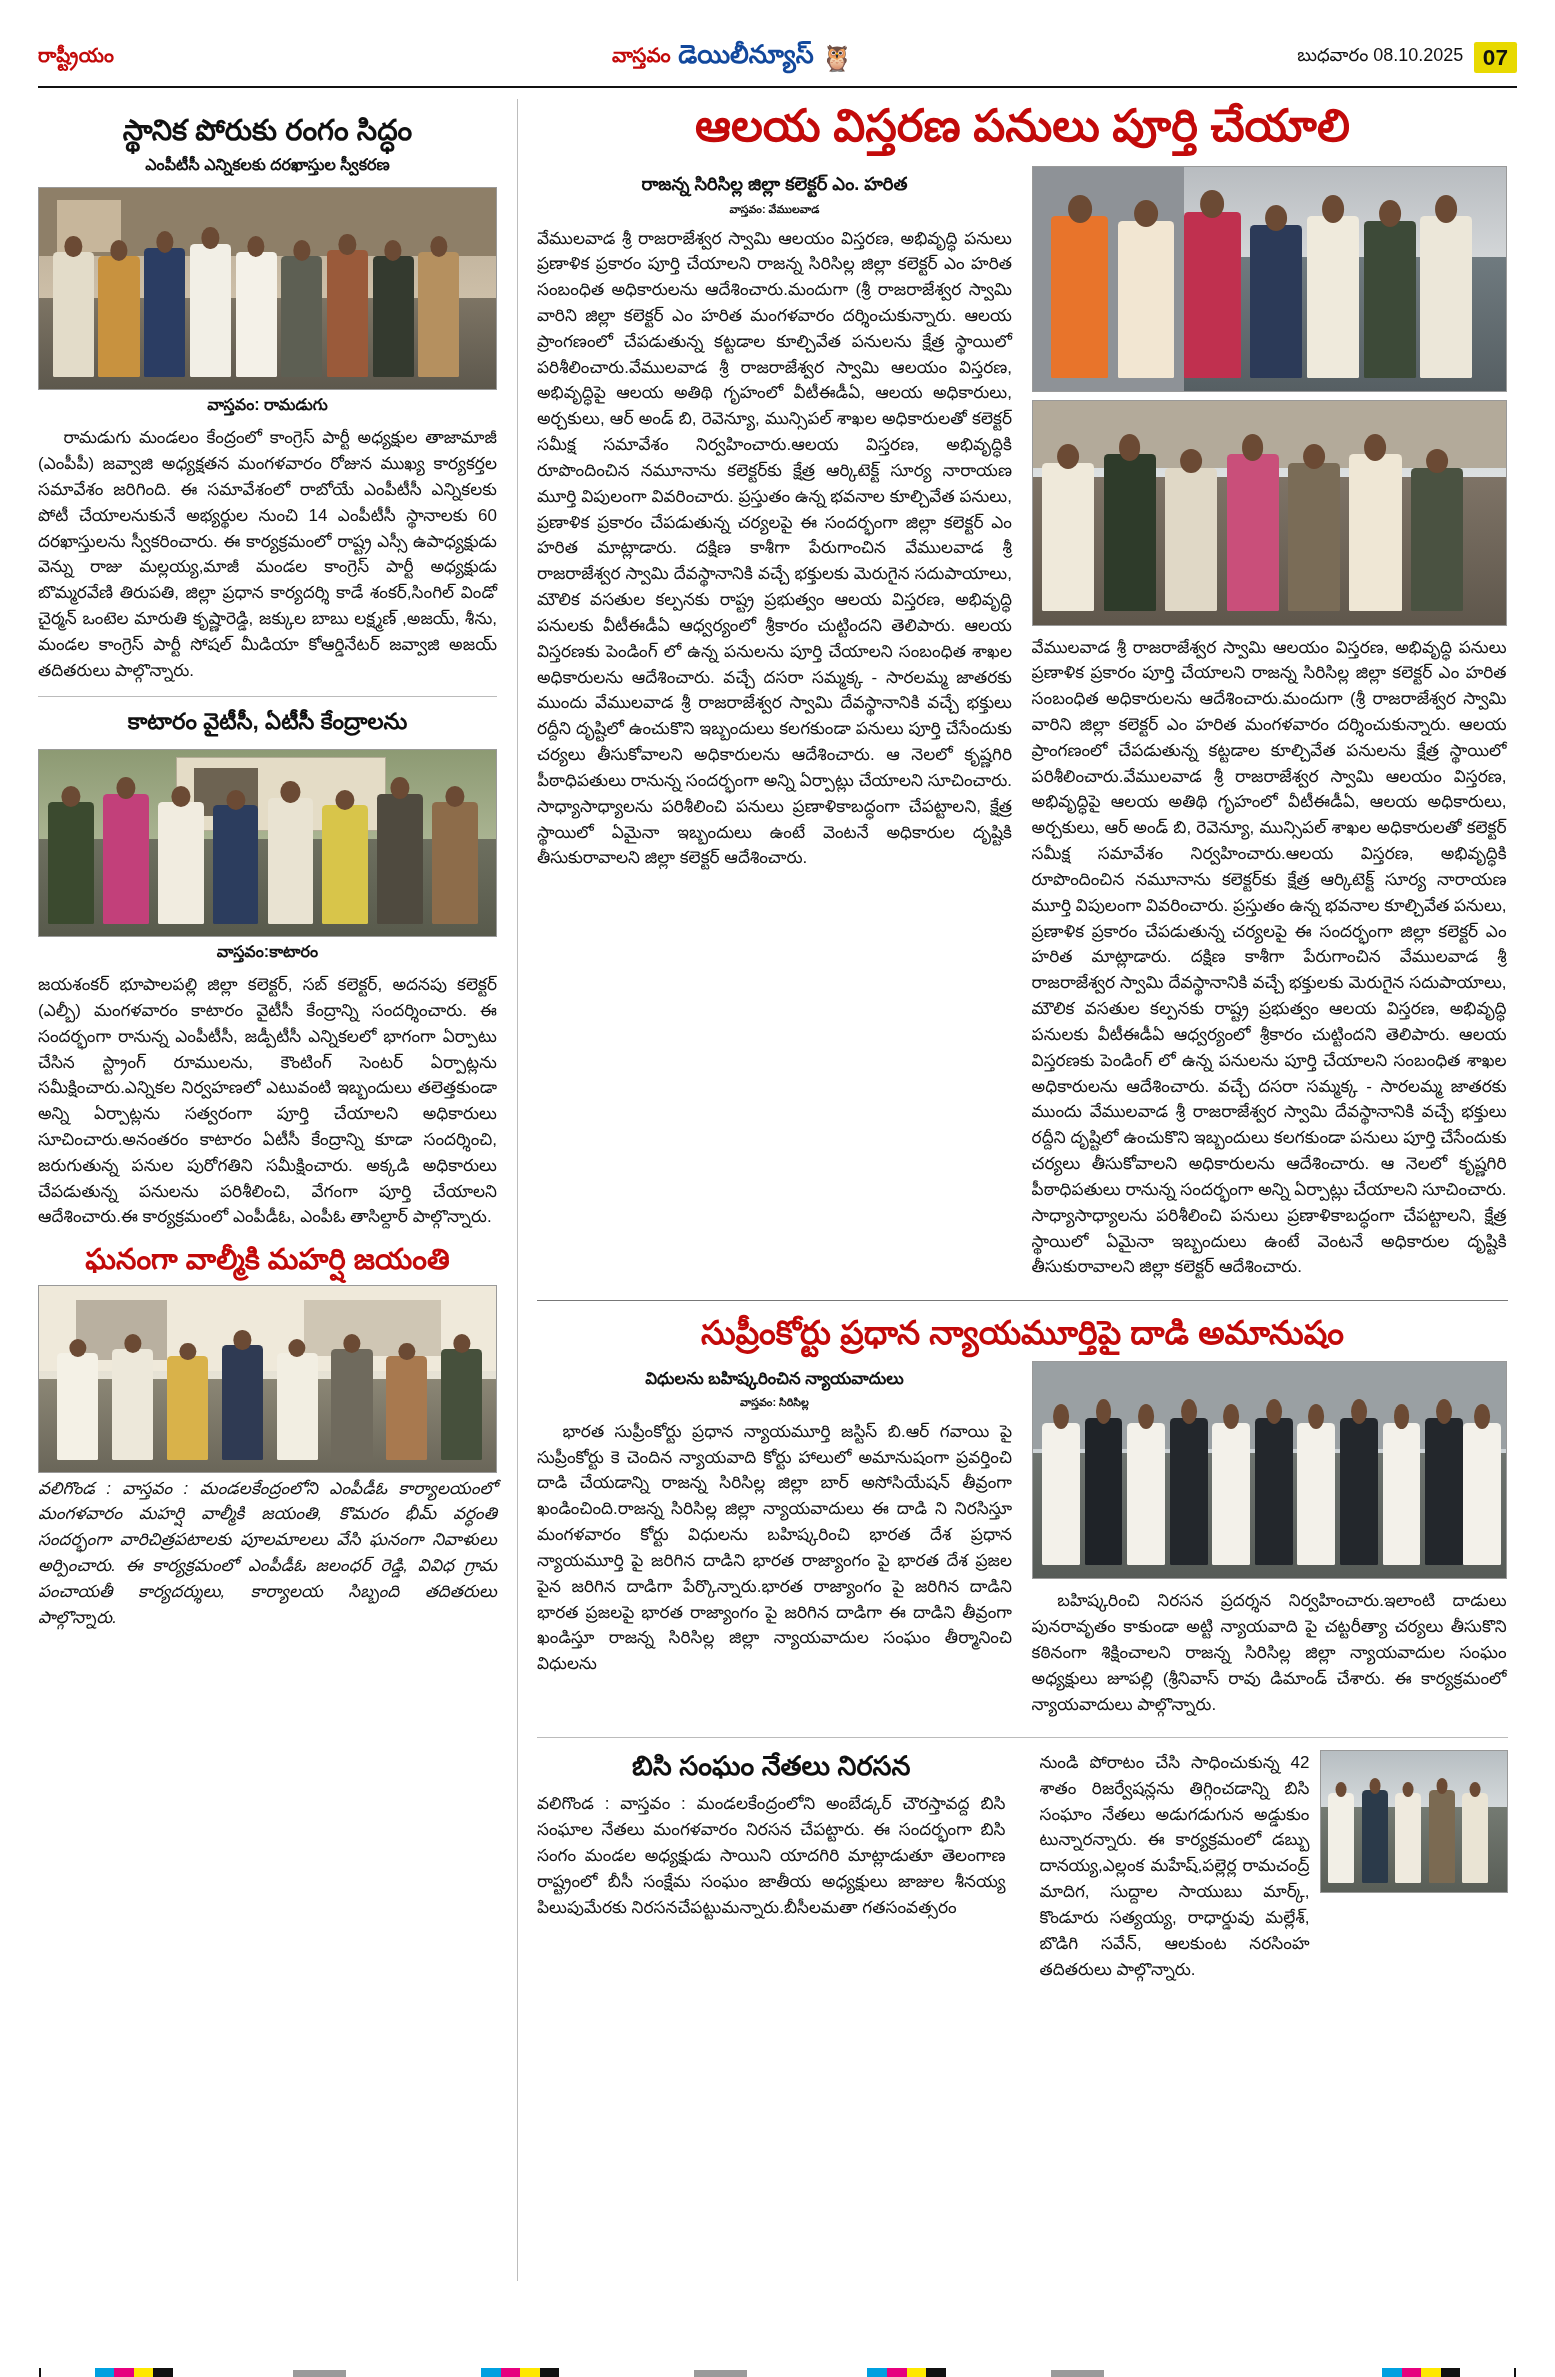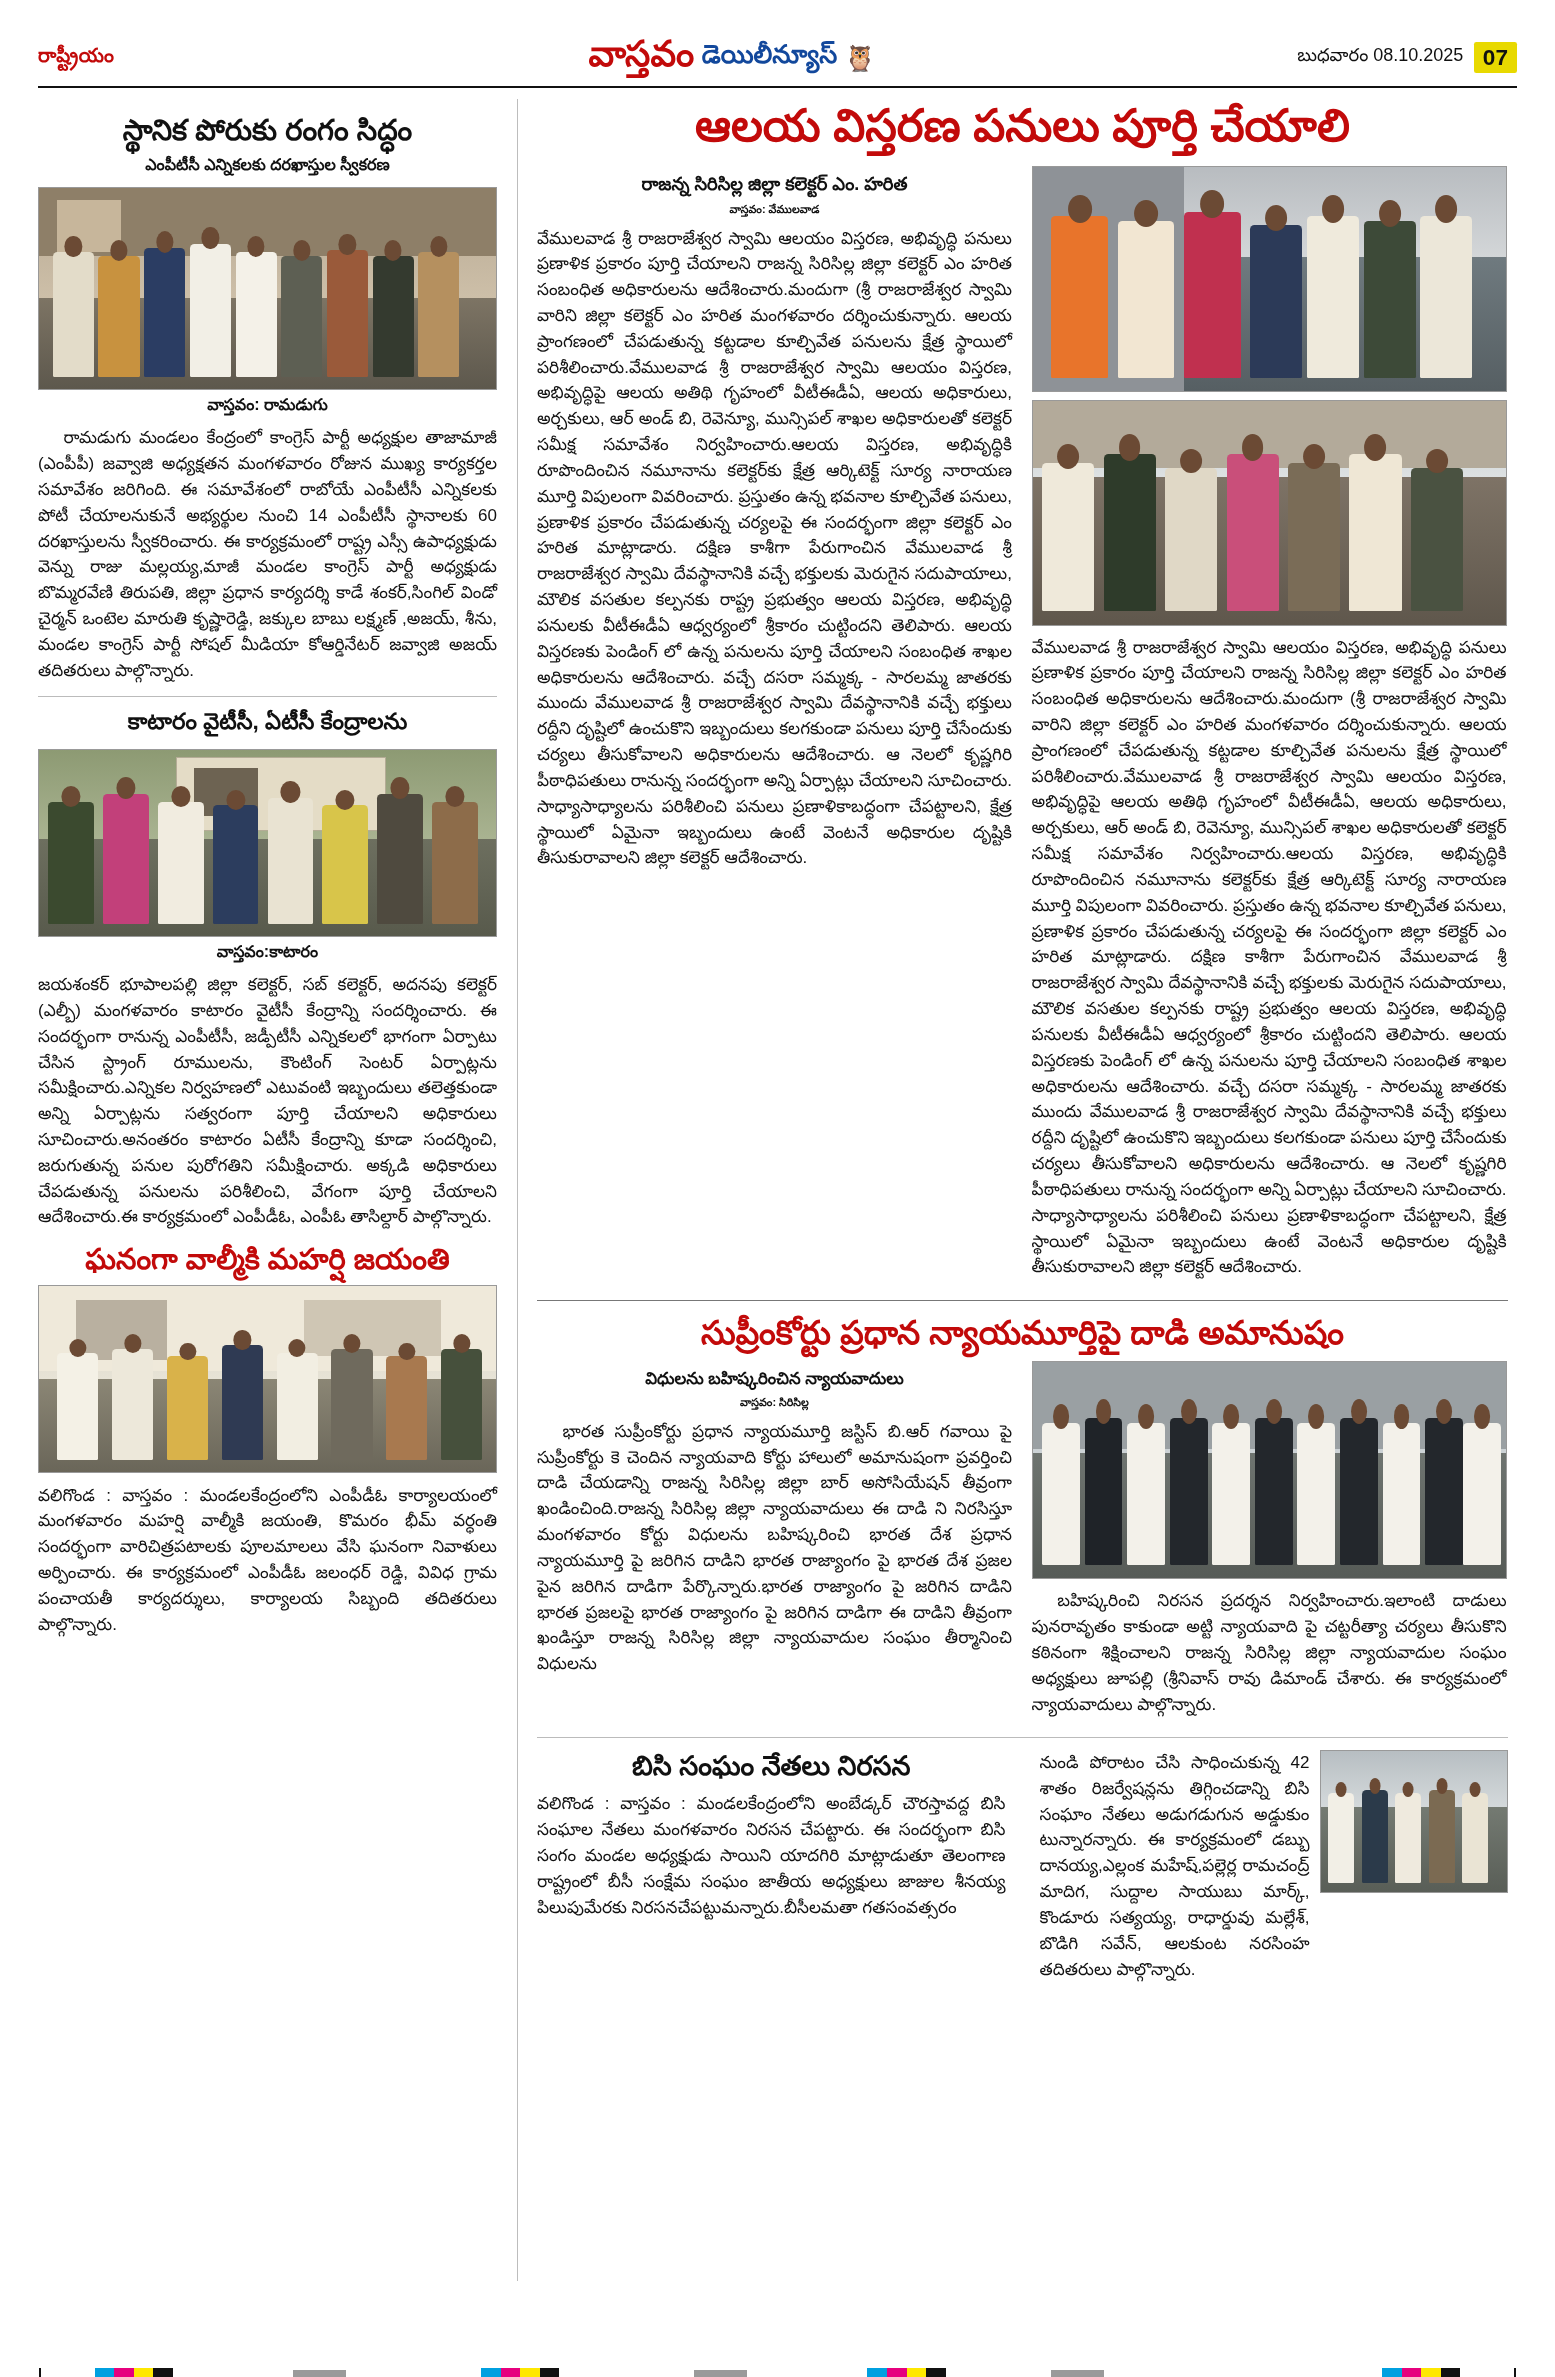--- a/index.html
+++ b/index.html
@@ -36,21 +36,21 @@
     width: 226px;
   }
   .mast-center {
     flex: 1;
     text-align: center;
     display: flex;
     align-items: center;
     justify-content: center;
     gap: 7.5px;
   }
-  .mast-logo-1 { font-size: 36px; font-weight: bold; color: #c20a0a; text-align: center; }
+  .mast-logo-1 { font-size: 20px; font-weight: bold; color: #c20a0a; text-align: center; }
   .mast-logo-2 { font-size: 25.6px; font-weight: bold; color: #12489c; }
   .mast-bird { font-size: 25.6px; color: #c20a0a; }
   .mast-right {
     width: 316px;
     text-align: right;
     font-size: 18px;
     color: #111;
     display: flex;
     justify-content: flex-end;
     align-items: center;
@@ -298,21 +298,21 @@
             <div class="head"></div>
           </div>
         <div class="fig" style="left:76%;width:9%;height:56%;background:#a8794f;">
             <div class="head"></div>
           </div>
         <div class="fig" style="left:88%;width:9%;height:60%;background:#46503c;">
             <div class="head"></div>
           </div>
       </div>
 
-      <p class="body noindent" style="margin-top:10px;">వలిగొండ : వాస్తవం : మండలకేంద్రంలోని ఎంపీడీఓ కార్యాలయంలో మంగళవారం మహర్షి వాల్మీకి జయంతి, కొమరం భీమ్ వర్ధంతి సందర్భంగా వారిచిత్రపటాలకు పూలమాలలు వేసి ఘనంగా నివాళులు అర్పించారు. ఈ కార్యక్రమంలో ఎంపీడీఓ జలంధర్ రెడ్డి, వివిధ గ్రామ పంచాయతీ కార్యదర్శులు, కార్యాలయ సిబ్బంది తదితరులు పాల్గొన్నారు.</p>
+      <p class="body noindent" style="margin-top:3px;font-style:italic;">వలిగొండ : వాస్తవం : మండలకేంద్రంలోని ఎంపీడీఓ కార్యాలయంలో మంగళవారం మహర్షి వాల్మీకి జయంతి, కొమరం భీమ్ వర్ధంతి సందర్భంగా వారిచిత్రపటాలకు పూలమాలలు వేసి ఘనంగా నివాళులు అర్పించారు. ఈ కార్యక్రమంలో ఎంపీడీఓ జలంధర్ రెడ్డి, వివిధ గ్రామ పంచాయతీ కార్యదర్శులు, కార్యాలయ సిబ్బంది తదితరులు పాల్గొన్నారు.</p>
     </div>
 
     <div class="vrule"></div>
 
     <div style="width:971px;">
 
       <div class="mega-headline">ఆలయ విస్తరణ పనులు పూర్తి చేయాలి</div>
 
       <div style="display:flex;gap:19.6px;">
 

